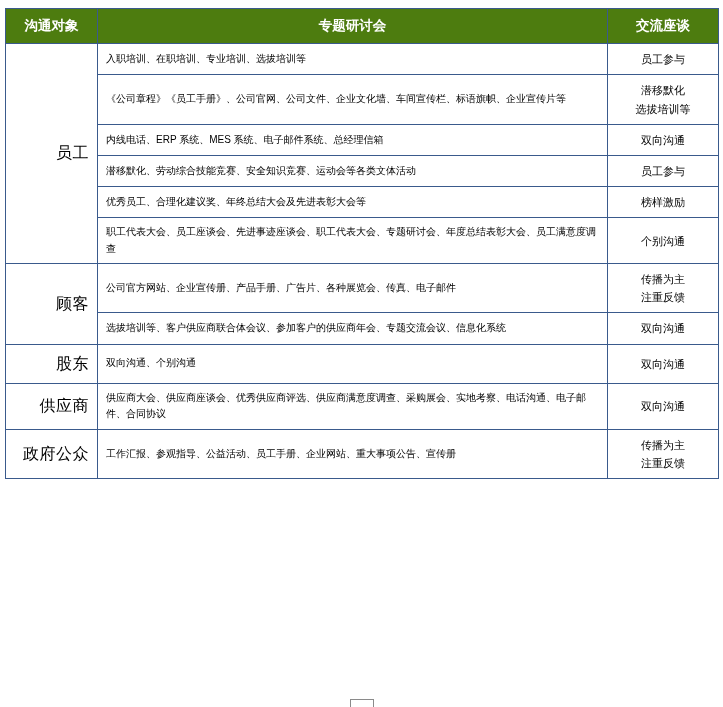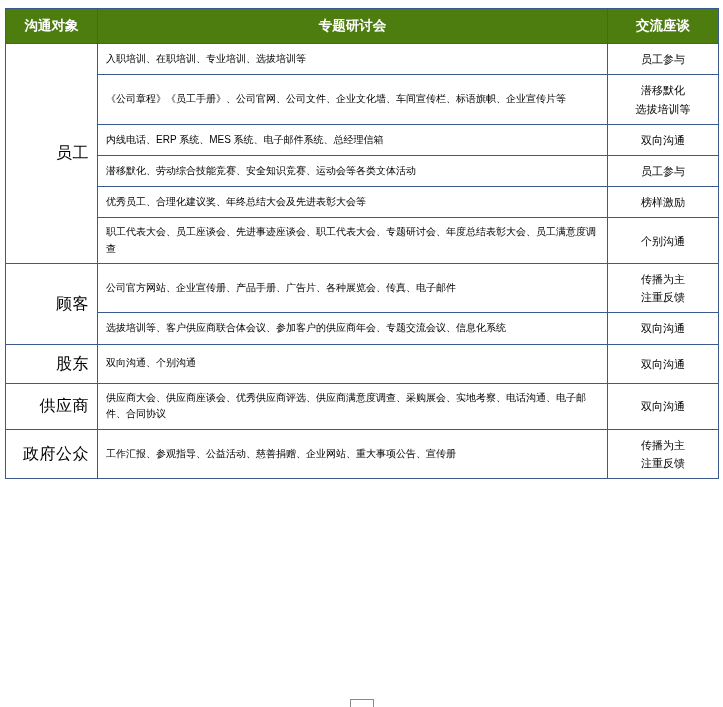--- a/index.html
+++ b/index.html
@@ -154,21 +154,21 @@
         </tr>
         <tr>
           <td class="audience" rowspan="1">供应商</td>
           <td class="channel">供应商大会、供应商座谈会、优秀供应商评选、供应商满意度调查、采购展会、实地考察、电话沟通、电子邮件、合同协议</td>
           <td class="method">
             <span class="line">双向沟通</span>
           </td>
         </tr>
         <tr>
           <td class="audience" rowspan="1">政府公众</td>
-          <td class="channel">工作汇报、参观指导、公益活动、慈善捐赠、企业网站、重大事项公告、宣传册</td>
+          <td class="channel">工作汇报、参观指导、公益活动、员工手册、企业网站、重大事项公告、宣传册</td>
           <td class="method">
             <span class="line">传播为主</span>
             <span class="line">注重反馈</span>
           </td>
         </tr>
       </tbody>
   </table>
   <div class="footmark"></div>
 </div>
 

